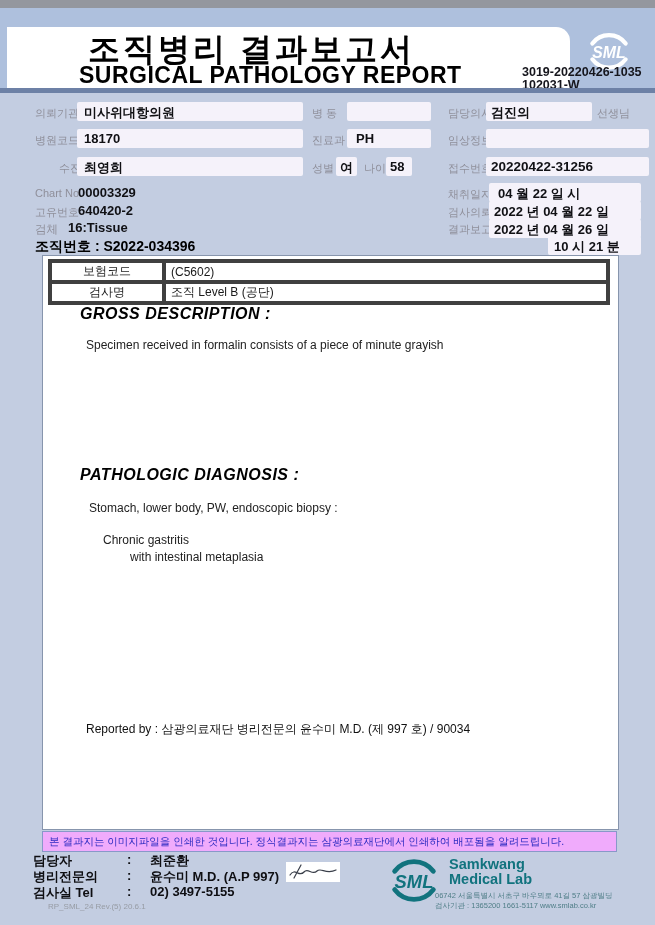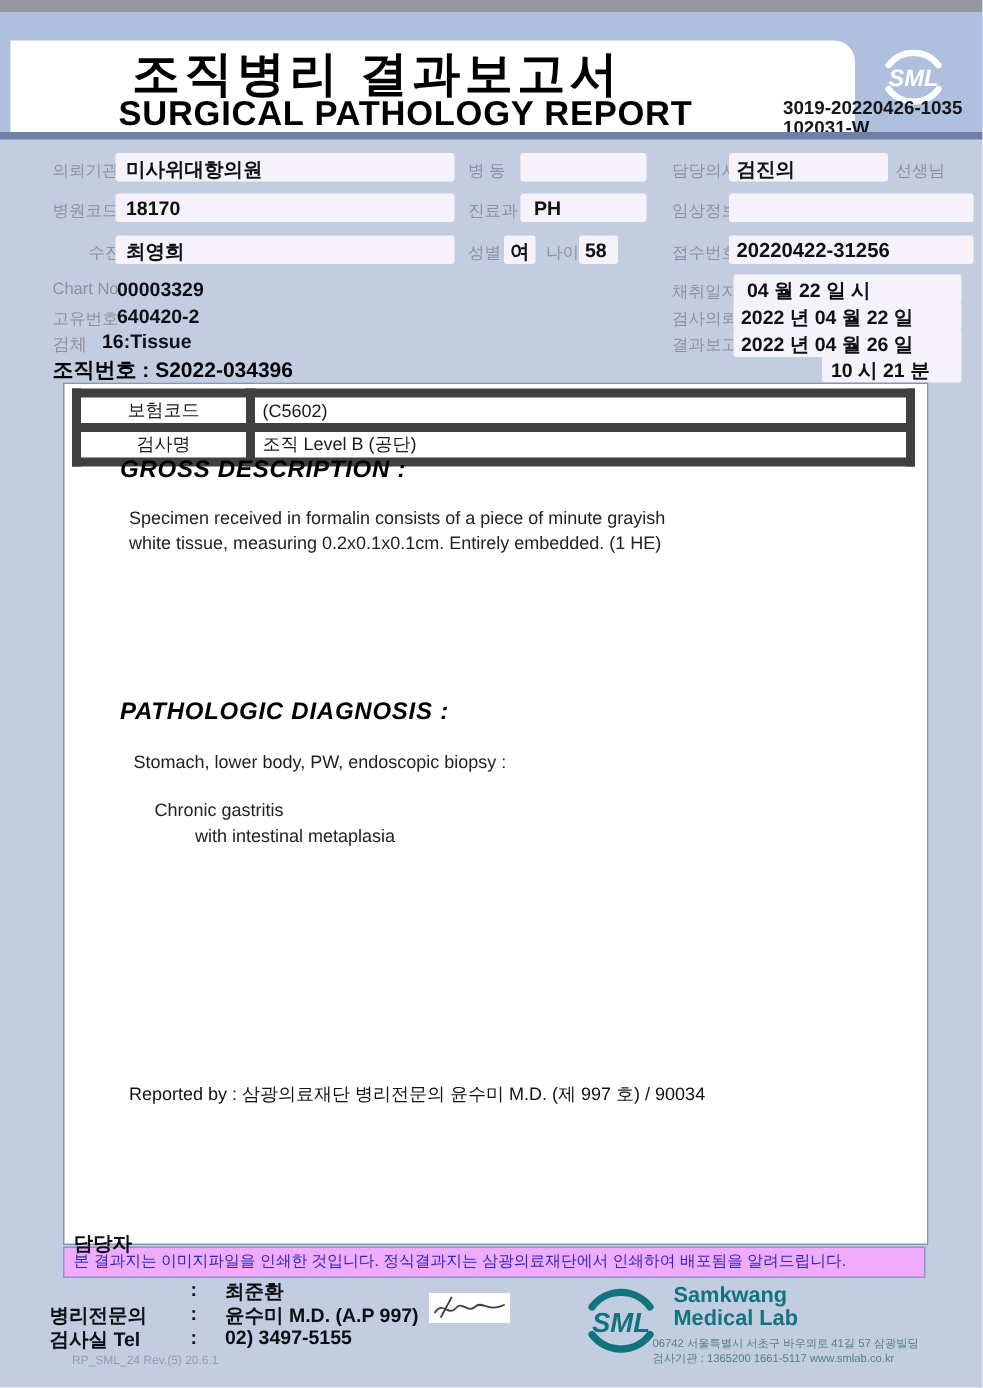--- a/index.html
+++ b/index.html
@@ -40,41 +40,41 @@
   .tissue-line{left:35px;top:238px;font-size:14px;font-weight:bold;color:#000;}
 
   .l-coll{left:448px;top:187px;}  .b-coll{left:489px;top:183px;width:152px;}  .v-coll{left:498px;top:185px;}
   .l-req{left:448px;top:205px;}   .b-req{left:489px;top:201px;width:152px;}   .v-req{left:494px;top:203px;}
   .l-rep{left:448px;top:222px;}   .b-rep{left:489px;top:219px;width:152px;}   .v-rep{left:494px;top:221px;}
   .b-time{left:548px;top:236px;width:93px;}  .v-time{left:554px;top:238px;}
 
   
   .content-box{left:42px;top:255px;width:575px;height:573px;background:#ffffff;border:1px solid #8795ad;}
   .test-table{position:absolute;left:5px;top:3px;width:562px;border-collapse:collapse;}
-  .test-table td{border:6px solid #404040;font-size:12px;height:16px;padding:0 5px;color:#1a1a1a;}
+  .test-table td{border:4px solid #404040;font-size:12px;height:16px;padding:0 5px;color:#1a1a1a;}
   .test-table td.k{width:100px;text-align:center;}
   .sec-head{font-size:16px;font-weight:bold;font-style:italic;letter-spacing:0.5px;color:#000;}
   .gross-head{left:37px;top:49px;}
   .body-line{font-size:12px;color:#222;}
   .g-l1{left:43px;top:82px;}
   .g-l2{left:43px;top:99px;}
   .dx-head{left:37px;top:210px;}
   .dx-site{left:46px;top:245px;}
   .dx-f1{left:60px;top:277px;}
   .dx-f2{left:87px;top:294px;}
   .reported{left:43px;top:465px;font-size:12px;color:#111;}
 
   
   .notice-bar{left:42px;top:831px;width:575px;height:21px;box-sizing:border-box;background:#f0abfc;
               border:1px solid #8898c8;font-size:10.5px;line-height:19px;padding-left:6px;color:#2a2ac0;}
 
   
   .f-lbl{font-size:13px;font-weight:bold;color:#0e0e12;}
   .f-colon{font-size:13px;font-weight:bold;color:#0e0e12;}
-  .f-r1l{left:33px;top:820px;margin-left:16px;} .f-r1c{left:127px;top:852px;} .f-r1v{left:150px;top:852px;}
+  .f-r1l{left:33px;top:852px;} .f-r1c{left:127px;top:852px;} .f-r1v{left:150px;top:852px;}
   .f-r2l{left:33px;top:868px;} .f-r2c{left:127px;top:868px;} .f-r2v{left:150px;top:868px;}
   .f-r3l{left:33px;top:884px;} .f-r3c{left:127px;top:884px;} .f-r3v{left:150px;top:884px;}
   .signature{left:286px;top:862px;width:54px;height:20px;background:#ffffff;}
   .f-logo{left:385px;top:851px;width:58px;height:58px;}
   .lab1{left:449px;top:856px;font-size:14.5px;font-weight:bold;color:#11737e;}
   .lab2{left:449px;top:871px;font-size:14.5px;font-weight:bold;color:#11737e;}
   .addr{left:435px;top:891px;font-size:7.5px;color:#4f7e87;}
   .contact{left:435px;top:901px;font-size:7.5px;color:#4f7e87;}
   .form-code{left:48px;top:902px;font-size:8px;color:#979ca4;}
 </style>
@@ -172,21 +172,20 @@
       </tr>
       <tr>
         <td class="k">검사명</td>
         <td>조직 Level B (공단)</td>
       </tr>
     </tbody>
       </table>
 
     <div class="abs sec-head gross-head">GROSS DESCRIPTION :</div>
     <div class="abs body-line g-l1">Specimen received in formalin consists of a piece of minute grayish</div>
-    <div class="abs body-line g-l2">white tissue, measuring 0.2x0.1x0.1cm. Entirely embedded. (1 HE)</div>
 
     <div class="abs sec-head dx-head">PATHOLOGIC DIAGNOSIS :</div>
     <div class="abs body-line dx-site">Stomach, lower body, PW, endoscopic biopsy :</div>
     <div class="abs body-line dx-f1">Chronic gastritis</div>
     <div class="abs body-line dx-f2">with intestinal metaplasia</div>
 
     <div class="abs reported">Reported by : 삼광의료재단 병리전문의 윤수미 M.D. (제 997 호) / 90034</div>
   </div>
 
   <div class="abs notice-bar">본 결과지는 이미지파일을 인쇄한 것입니다. 정식결과지는 삼광의료재단에서 인쇄하여 배포됨을 알려드립니다.</div>

